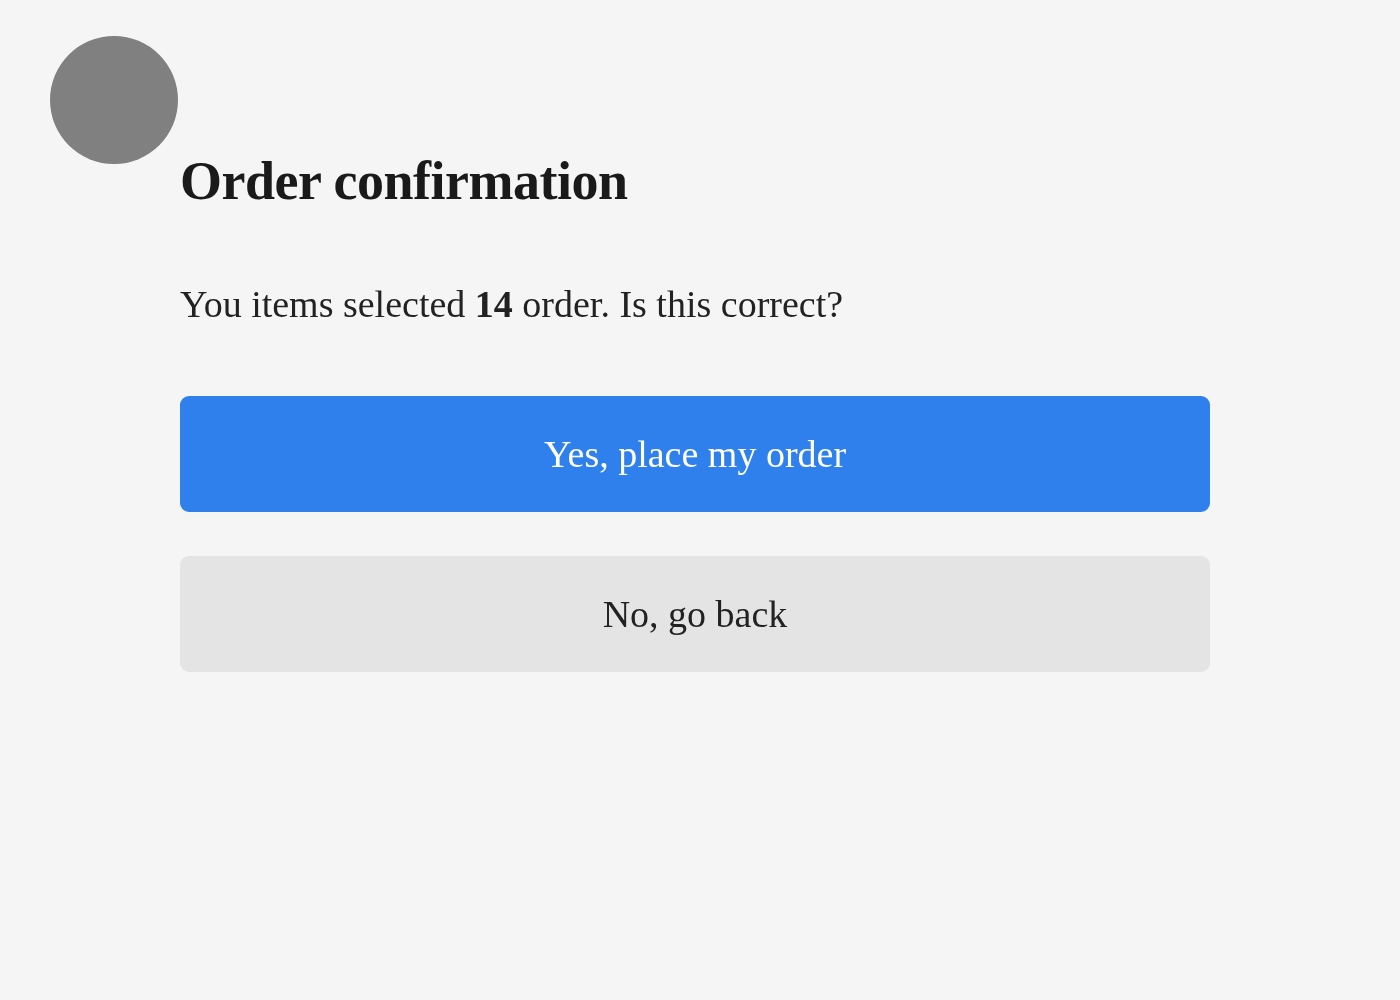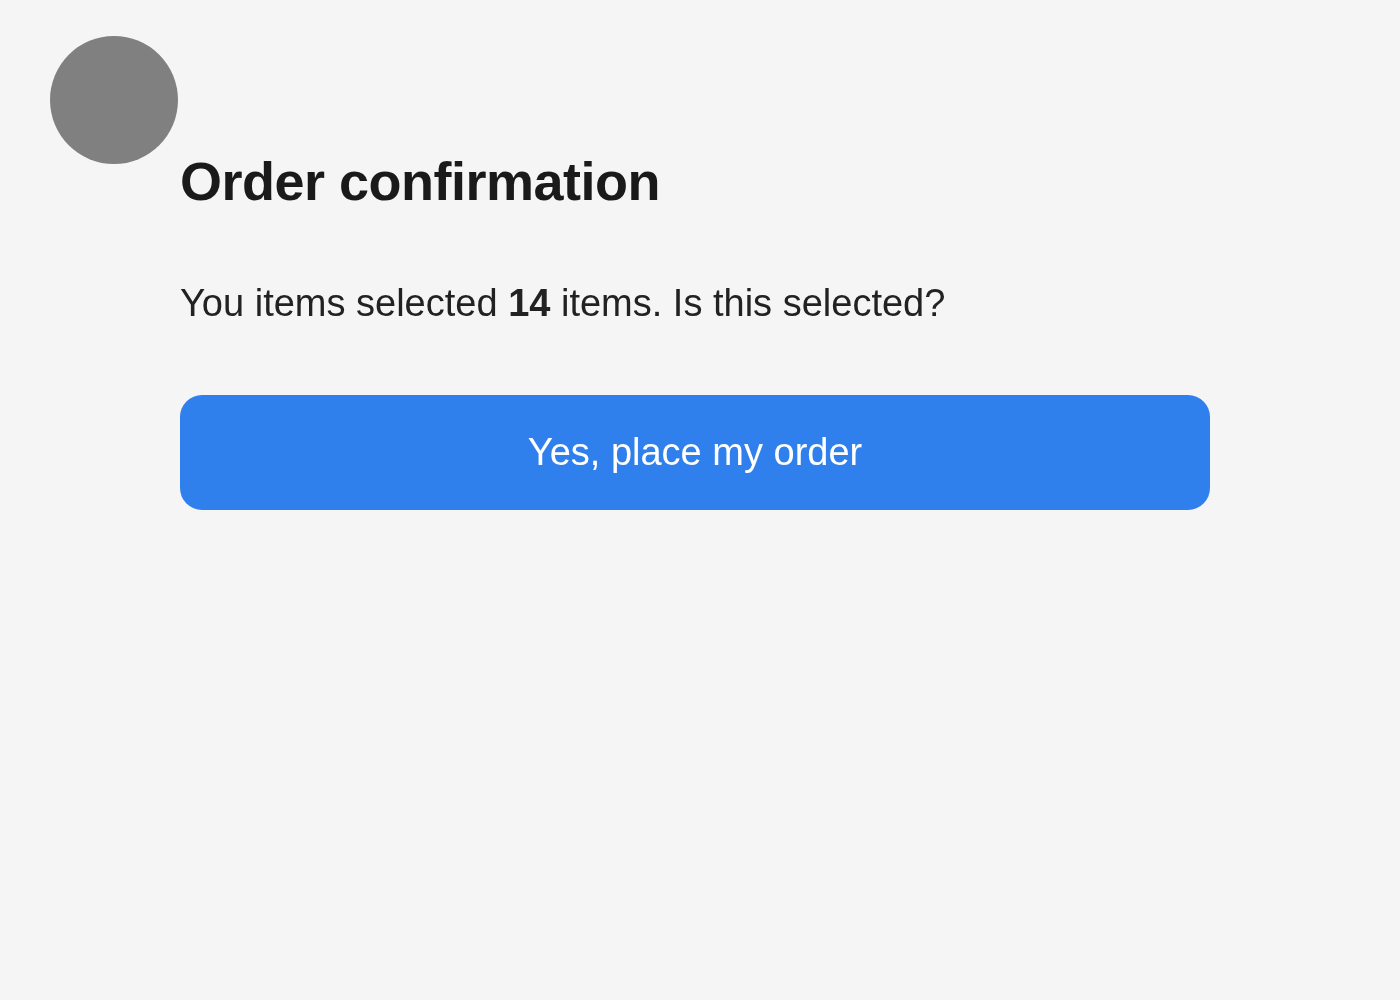--- a/index.html
+++ b/index.html
@@ -1,18 +1,19 @@
 <!DOCTYPE html>
 <html><head>
   <meta charset="utf-8">
   <style>
     * {
       margin: 0;
       padding: 0;
       box-sizing: border-box;
+      font-family: Liberation Serif, serif;
     }
     body {
       width: 1400px;
       height: 1000px;
       background: #f5f5f5;
       font-family: -apple-system, BlinkMacSystemFont, "Segoe UI", Helvetica, Arial, sans-serif;
       position: relative;
       overflow: hidden;
     }
     .avatar {
@@ -47,21 +48,21 @@
       font-weight: 700;
       text-align: right;
     }
     .btn {
       display: block;
       width: 100%;
       padding: 36px 0;
       font-size: 38px;
       font-weight: 500;
       border: none;
-      border-radius: 22px;
+      border-radius: 9px;
       cursor: pointer;
       text-align: center;
       margin-bottom: 44px;
       font-family: inherit;
     }
     .btn-primary {
       background: #2f80ed;
       color: #ffffff;
     }
     .btn-secondary {
@@ -71,18 +72,19 @@
   </style>
 </head>
 <body>
 
 <div class="avatar"></div>
 
 <div class="content">
   <h1 class="title">Order confirmation</h1>
 
   <p class="message">
-    <span>You items selected </span><span class="count">14</span><span> items. Is this selected?</span>
+    <span>You items selected </span><span class="count">14</span><span> order. Is this correct?</span>
   </p>
 
   <button class="btn btn-primary">Yes, place my order</button>
 
+  <button class="btn btn-secondary">No, go back</button>
 </div>
 
 </body></html>

